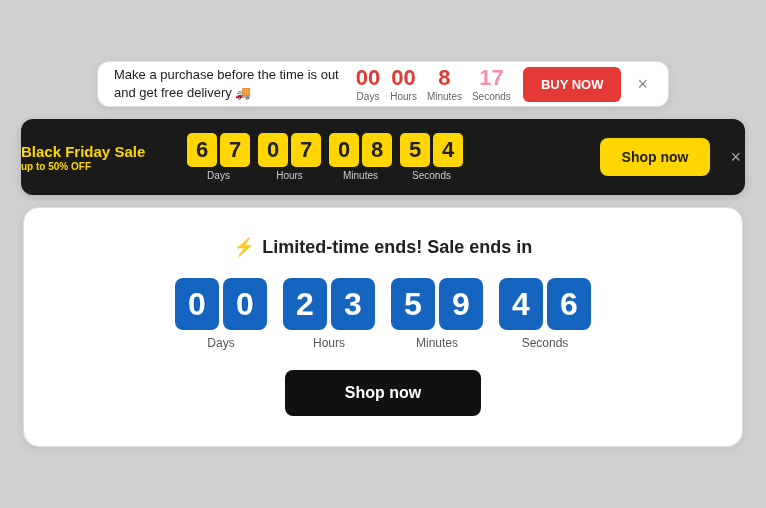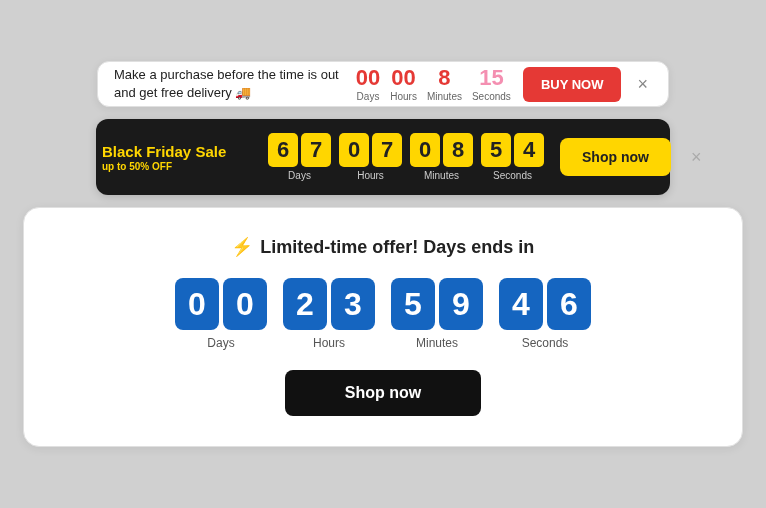--- a/index.html
+++ b/index.html
@@ -74,22 +74,22 @@
       font-size: 18px;
       color: #888;
       cursor: pointer;
       padding: 4px;
     }
 
     
     .banner2 {
       background: #1a1a1a;
       border-radius: 12px;
-      width: 574px;
-      padding: 14px 6px;
+      width: 724px;
+      padding: 14px 0;
       display: flex;
       align-items: center;
       gap: 16px;
       box-shadow: 0 2px 8px rgba(0,0,0,0.15);
       position: relative;
     }
     .bf-title {
       color: #FFD600;
       font-size: 15px;
       font-weight: 900;
@@ -220,21 +220,21 @@
     </div>
     <div class="banner1-time-block">
       <span class="banner1-num">00</span>
       <span class="banner1-label">Hours</span>
     </div>
     <div class="banner1-time-block">
       <span class="banner1-num">8</span>
       <span class="banner1-label">Minutes</span>
     </div>
     <div class="banner1-time-block">
-      <span class="banner1-num gray">15</span>
+      <span class="banner1-num gray">17</span>
       <span class="banner1-label">Seconds</span>
     </div>
   </div>
   <button class="buy-now-btn">BUY NOW</button>
   <button class="close-btn">×</button>
 </div>
 
 <div class="banner2">
   <div>
     <div class="bf-title">Black Friday Sale</div>
@@ -270,21 +270,21 @@
       <span class="bf-label">Seconds</span>
     </div>
   </div>
   <button class="shop-now-btn-bf">Shop now</button>
   <button class="close-btn-bf">×</button>
 </div>
 
 <div class="banner3">
   <div style="display:flex;align-items:center;gap:6px;">
     <span style="font-size:18px;">⚡</span>
-    <span style="font-size:18px;font-weight:600;color:#222;">Limited-time offer! Days ends in</span>
+    <span style="font-size:18px;font-weight:600;color:#222;">Limited-time ends! Sale ends in</span>
   </div>
   <div class="blue-countdown">
     <div class="blue-time-block">
       <div class="blue-digits">
         <span class="blue-digit">0</span>
         <span class="blue-digit">0</span>
       </div>
       <span class="blue-label">Days</span>
     </div>
     <div class="blue-time-block">

